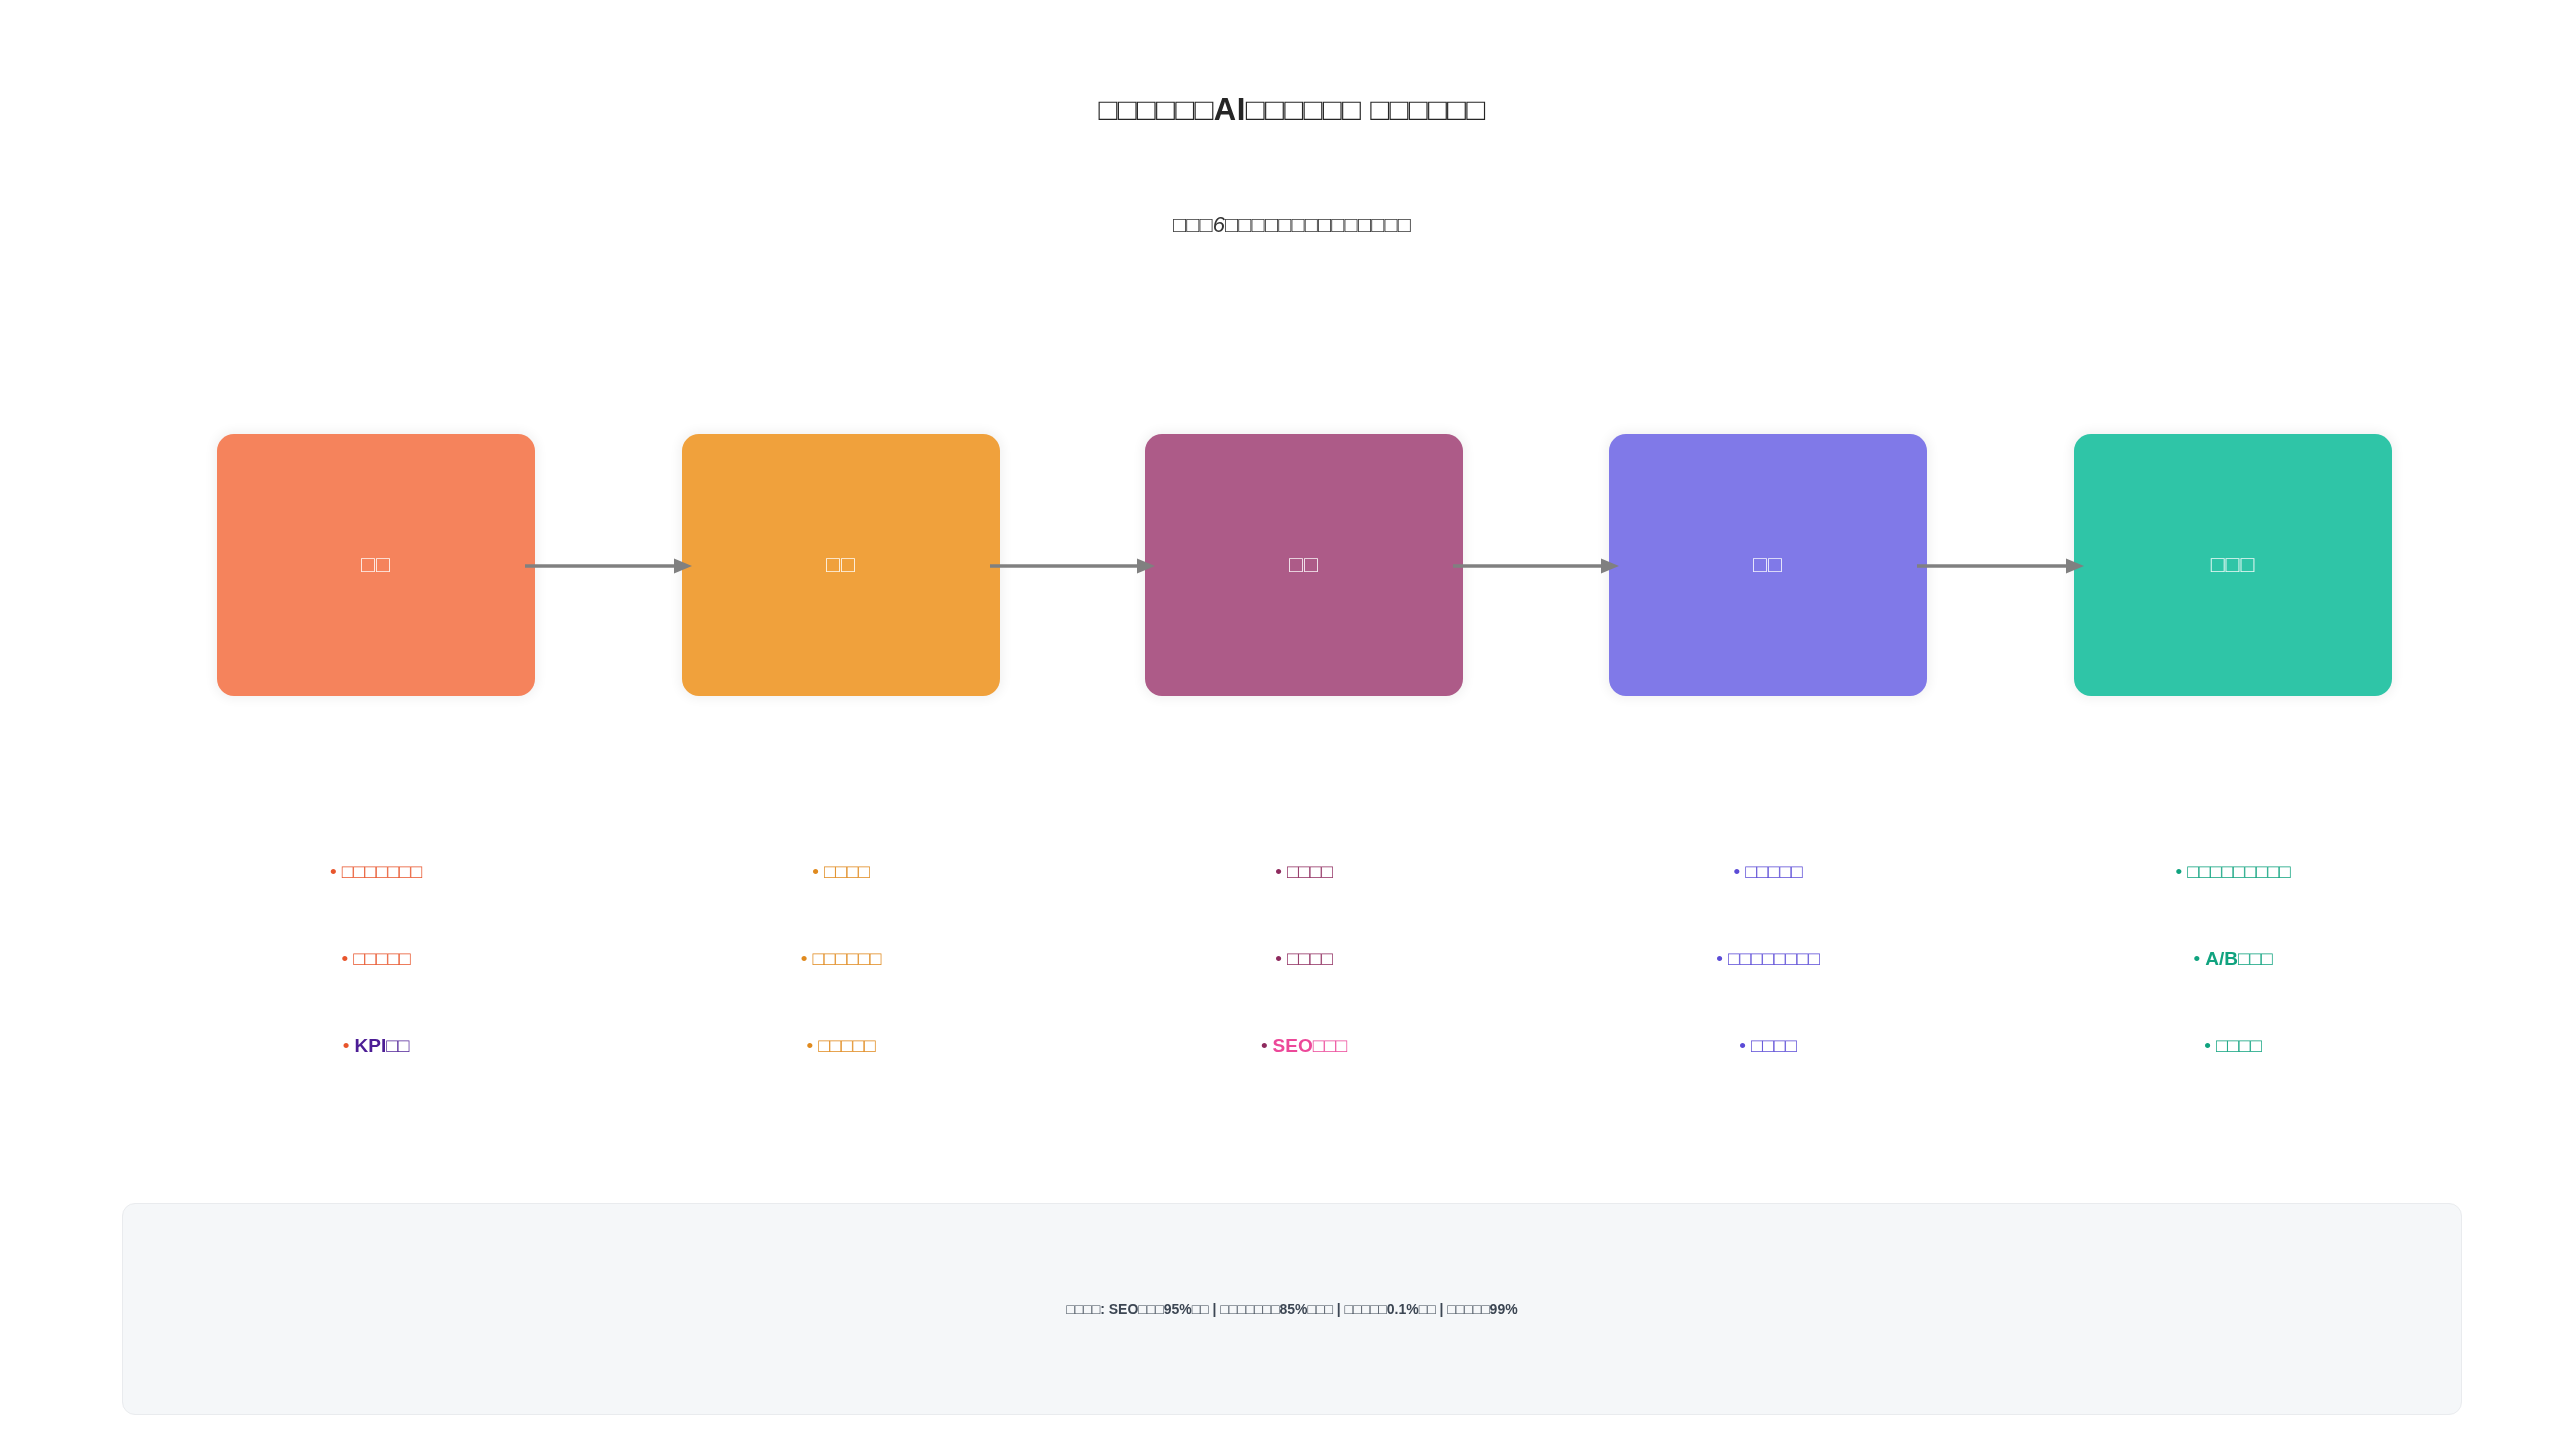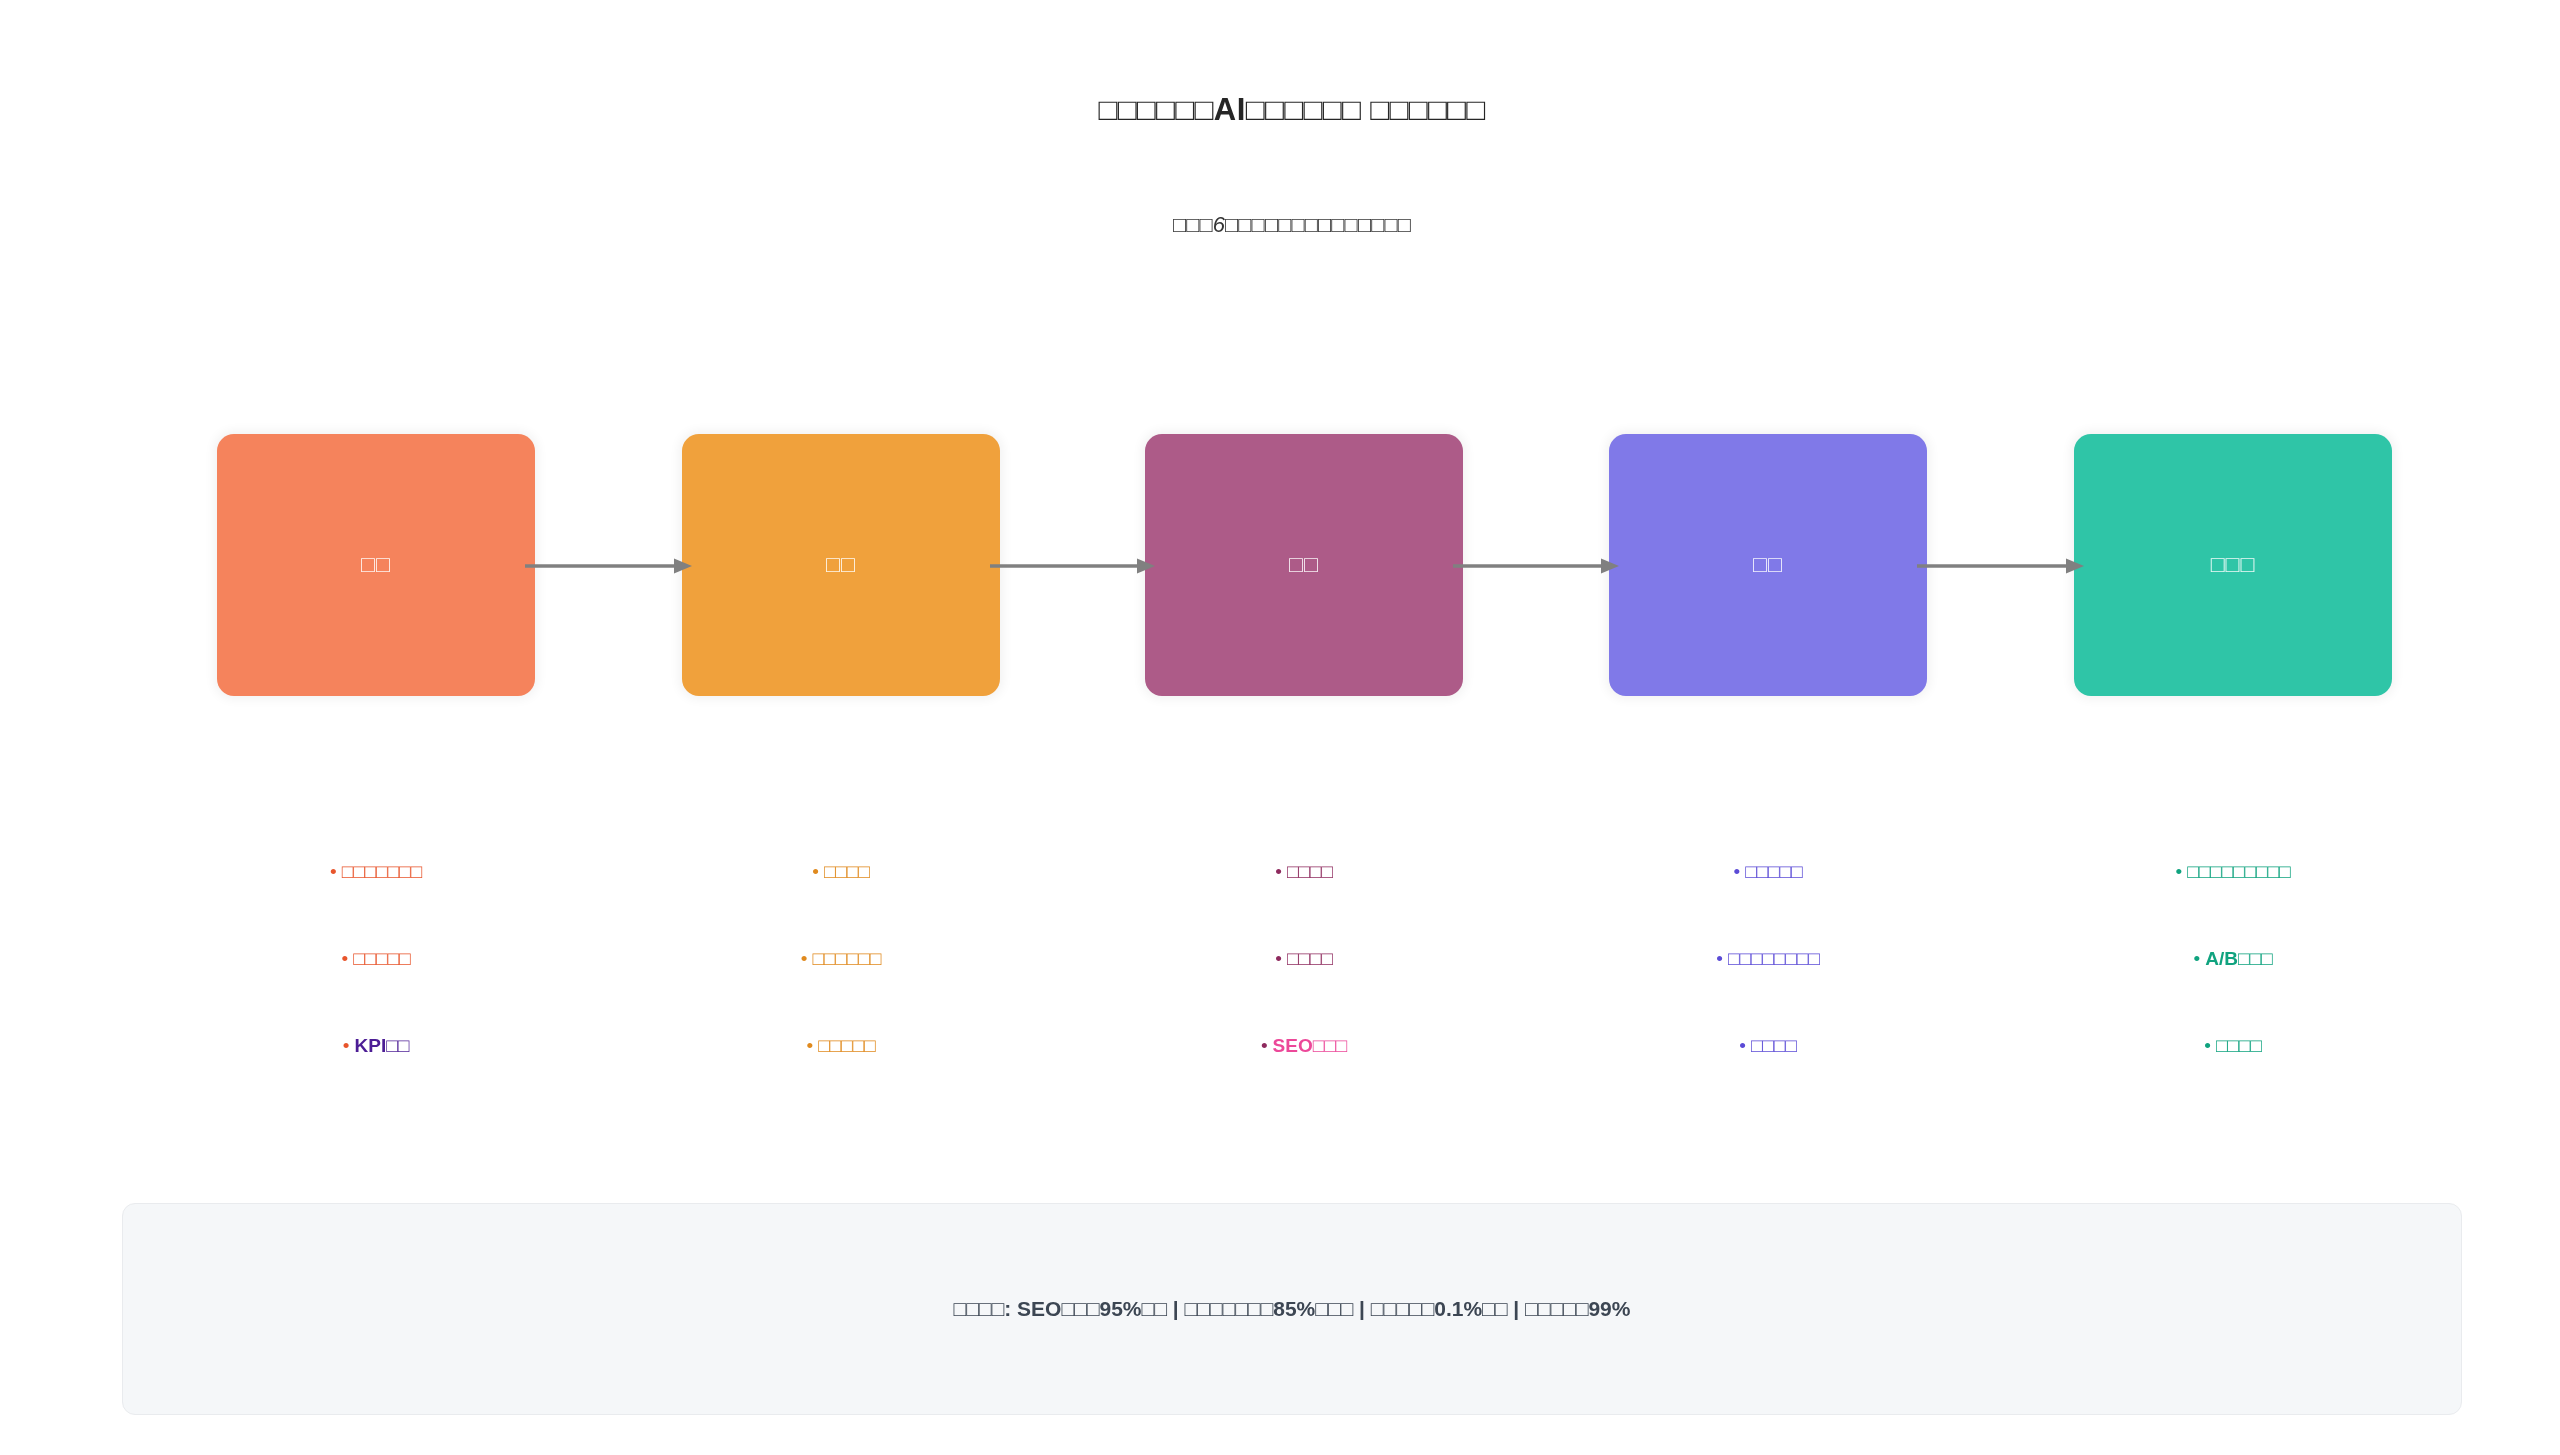--- a/index.html
+++ b/index.html
@@ -129,21 +129,21 @@
     height: 212px;
     background: #f5f7f9;
     border: 1.6px solid #e9ebee;
     border-radius: 13px;
     box-sizing: border-box;
     display: flex;
     align-items: center;
     justify-content: center;
   }
   #footer-note .note-text {
-    font-size: 21px;
+    font-size: 14px;
     font-weight: bold;
     color: #3c4653;
     white-space: pre;
     text-align: right;
   }
 </style>
 </head>
 <body>
 
 <div id="figure">

